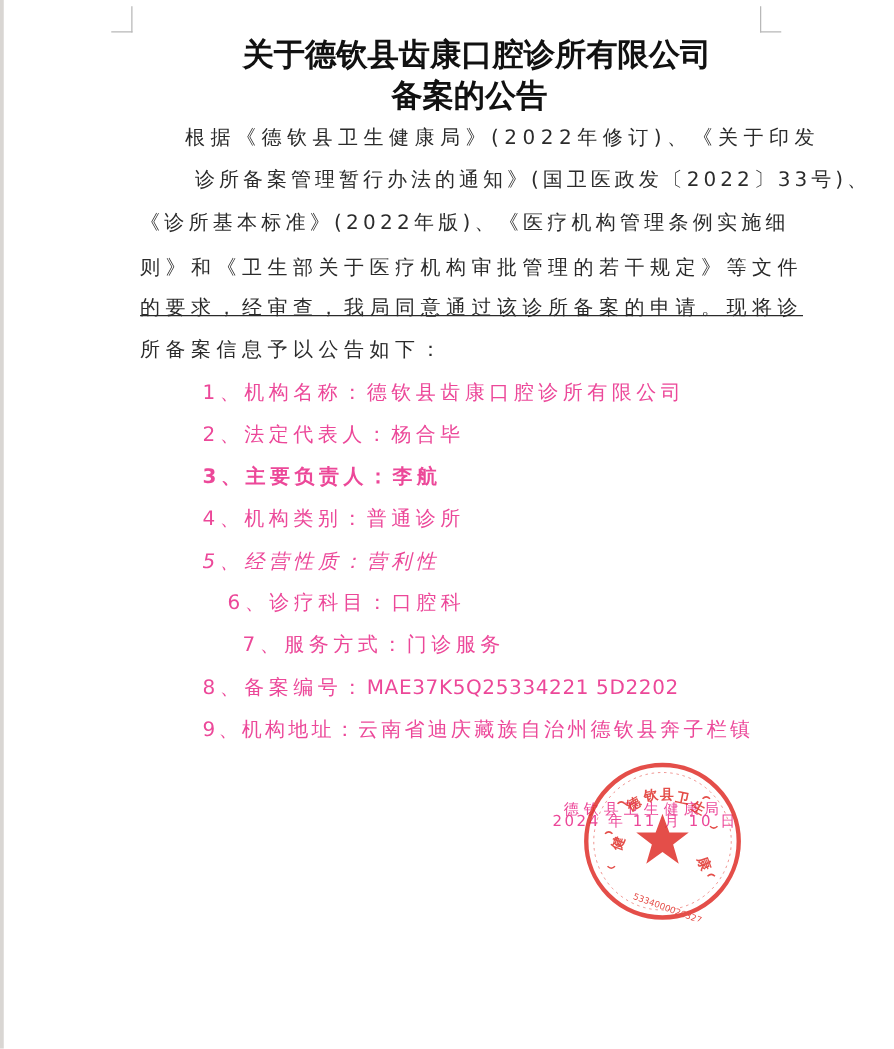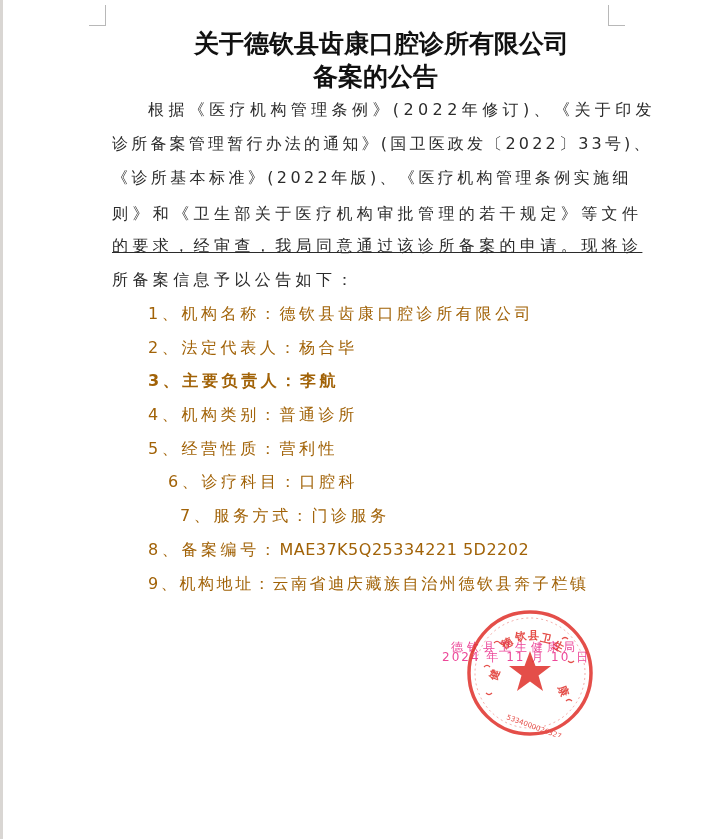--- a/index.html
+++ b/index.html
@@ -22,23 +22,23 @@
     }
     .title-1 { top: 27px; left: 24px; }
     .title-2 { top: 60px; left: 18px; }
     .para {
       position: absolute; left: 112px; width: 498px;
       font-family: "DejaVu Sans", sans-serif; font-size: 16px;
       color: #2b2b2b; letter-spacing: 4.4px; white-space: nowrap;
     }
     .line { position: absolute; left: 0; white-space: nowrap; }
     .list-item {
-      position: absolute; left: 148px;
+      position: absolute; left: 162px;
       font-family: "DejaVu Sans", sans-serif; font-size: 16px;
-      color: #a16207; letter-spacing: 3.6px; white-space: nowrap;
+      color: #ec4899; letter-spacing: 3.6px; white-space: nowrap;
     }
     .sig {
       position: absolute; font-family: "DejaVu Sans", sans-serif; font-size: 12px;
       color: #ec4899; white-space: nowrap; letter-spacing: 4px; z-index: 2;
     }
     .stamp {
       position: absolute; left: 466px; top: 609px; width: 128px; height: 128px;
       z-index: 3; opacity: 0.85; pointer-events: none;
     }
   </style>
@@ -46,33 +46,33 @@
 <body>
 
 <div class="left-edge"></div>
 <div class="corner corner-tl"></div>
 <div class="corner corner-tr"></div>
 
 <div class="title title-1">关于德钦县齿康口腔诊所有限公司</div>
 <div class="title title-2">备案的公告</div>
 
 <div class="para" style="top:0;">
-  <div class="line" style="top:100px; left:36px;">根据《医疗机构管理条例》(2022年修订)、《关于印发</div>
-  <div class="line" style="top:134px; letter-spacing:3.2px;">诊所备案管理暂行办法的通知》(国卫医政发〔2022〕33号)、</div>
+  <div class="line" style="top:100px; left:36px;">根据《德钦县卫生健康局》(2022年修订)、《关于印发</div>
+  <div class="line" style="top:134px; letter-spacing:3.2px;margin-left:44px;">诊所备案管理暂行办法的通知》(国卫医政发〔2022〕33号)、</div>
   <div class="line" style="top:168px; letter-spacing:3.4px;">《诊所基本标准》(2022年版)、《医疗机构管理条例实施细</div>
   <div class="line" style="top:204px;">则》和《卫生部关于医疗机构审批管理的若干规定》等文件</div>
   <div class="line" style="top:236px;text-decoration:underline;">的要求，经审查，我局同意通过该诊所备案的申请。现将诊</div>
   <div class="line" style="top:270px;text-align:center;">所备案信息予以公告如下：</div>
 </div>
 
 <div class="list-item" style="top:304px;"><span>1、机构名称：</span><span>德钦县齿康口腔诊所有限公司</span></div>
 <div class="list-item" style="top:338px;"><span>2、法定代表人：</span><span>杨合毕</span></div>
 <div class="list-item" style="top:371px;font-weight:bold;"><span>3、主要负责人：</span><span>李航</span></div>
 <div class="list-item" style="top:405px;"><span>4、机构类别：</span><span>普通诊所</span></div>
-<div class="list-item" style="top:439px;"><span>5、经营性质：</span><span>营利性</span></div>
+<div class="list-item" style="top:439px;font-style:italic;"><span>5、经营性质：</span><span>营利性</span></div>
 <div class="list-item" style="top:472px;margin-left:20px;"><span>6、诊疗科目：</span><span>口腔科</span></div>
 <div class="list-item" style="top:506px;margin-left:32px;"><span>7、服务方式：</span><span>门诊服务</span></div>
 <div class="list-item" style="top:540px;"><span>8、备案编号：</span><span style="letter-spacing:0.5px;">MAE37K5Q25334221 5D2202</span></div>
 <div class="list-item" style="top:574px; letter-spacing:2.6px;"><span>9、机构地址：</span><span>云南省迪庆藏族自治州德钦县奔子栏镇</span></div>
 
 <div class="sig" style="left:451px; top:639px;">德钦县卫生健康局</div>
 <div class="sig" style="left:442px; top:649px; letter-spacing:2px;">2024 年 11 月 10 日</div>
 
 <svg class="stamp" viewBox="0 0 128 128" xmlns="http://www.w3.org/2000/svg">
   <circle cx="64" cy="64" r="61" fill="none" stroke="#e0302a" stroke-width="3.5"></circle>

